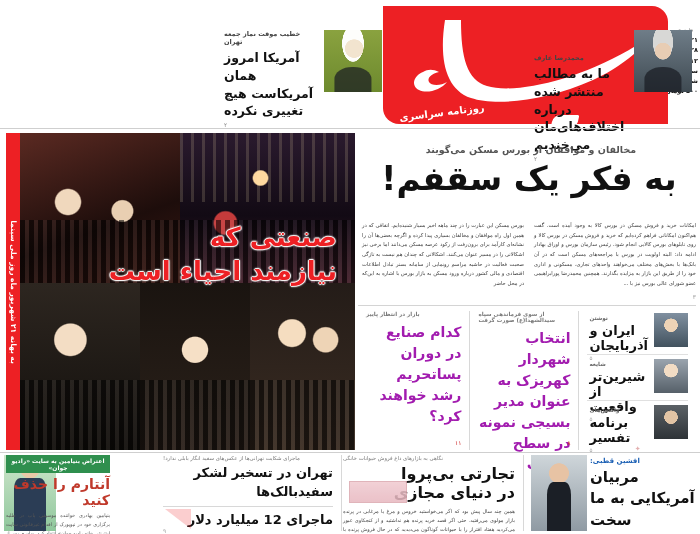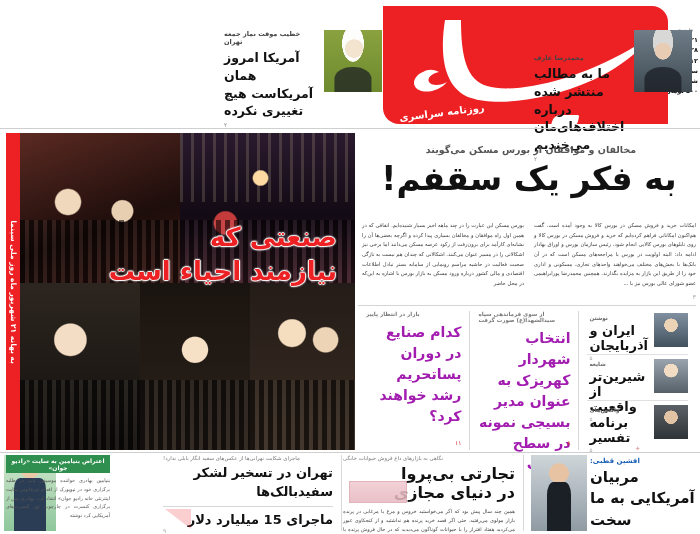--- a/index.html
+++ b/index.html
@@ -367,29 +367,30 @@
       <div class="bm-kicker">نگاهی به بازارهای داغ فروش حیوانات خانگی</div>
       <div class="bm-head">تجارتی بی‌پروا در دنیای مجازی</div>
       <div class="bm-body">همین چند سال پیش بود که اگر می‌خواستید خروس و مرغ یا مرغابی در پرنده بازار مولوی می‌رفتید. حتی اگر قصد خرید پرنده هم نداشتید و از کنجکاوی عبور می‌کردید هفتاد افتراز را با حیوانات گوناگون می‌دیدید که در حال فروش پرنده با اسکناب و مار و عقرب و... هستند و انسانی</div>
       <div class="bm-flag"></div>
     </div>
 
     <div class="b-mid2">
       <div class="bm-kicker">ماجرای شکایت تهرانی‌ها از عکس‌های سفید انگار بابلی ندارد!</div>
       <div class="bm-head">تهران در تسخیر لشکر سفیدبالک‌ها</div>
       <div class="bm-rule"></div>
-      <div class="bm-head2">ماجرای 15 میلیارد دلار</div>
+      <div class="bm-head2">ماجرای 12 میلیارد دلار</div>
       <div class="bm-pg">۹</div>
       <div class="bm-tri"></div>
     </div>
 
     <div class="bot-right-wrap">
       <div class="b-right">
         <div class="br-ph"></div>
         <div class="br-tx">
           <div class="br-kicker">اعتراض بنیامین به سایت «رادیو جوان»</div>
+          <div class="br-head">آنتارم را حذف کنید</div>
           <div class="br-body">بنیامین بهادری خواننده موسیقی پاپ در طلبه برگزاری خود در نیویورک از اقدام غیرقانونی سایت اینترنتی خانه رادیو جوان» انتقاد کرد. بهادری پس از برگزاری کنسرت در چارچوب تور کنسرت‌های آمریکایی کرد نوشته</div>
         </div>
       </div>
     </div>
 
   </div>
 </div>
 
 </body></html>

